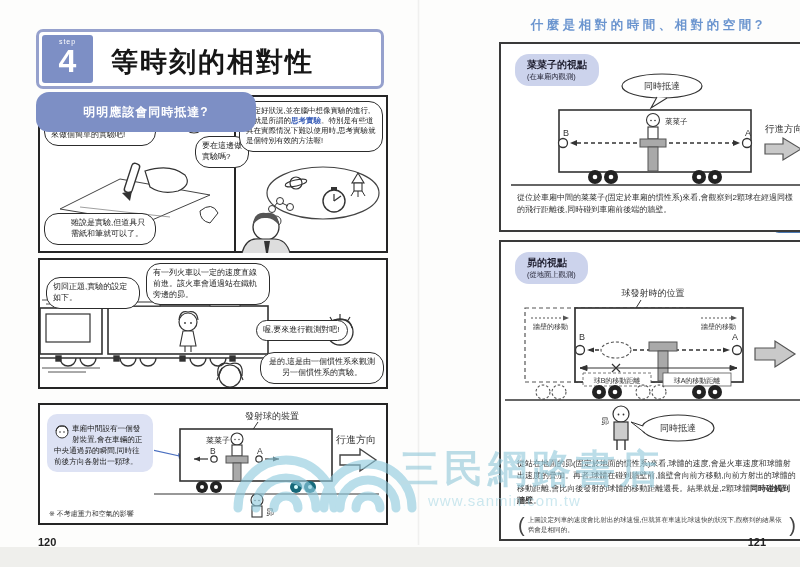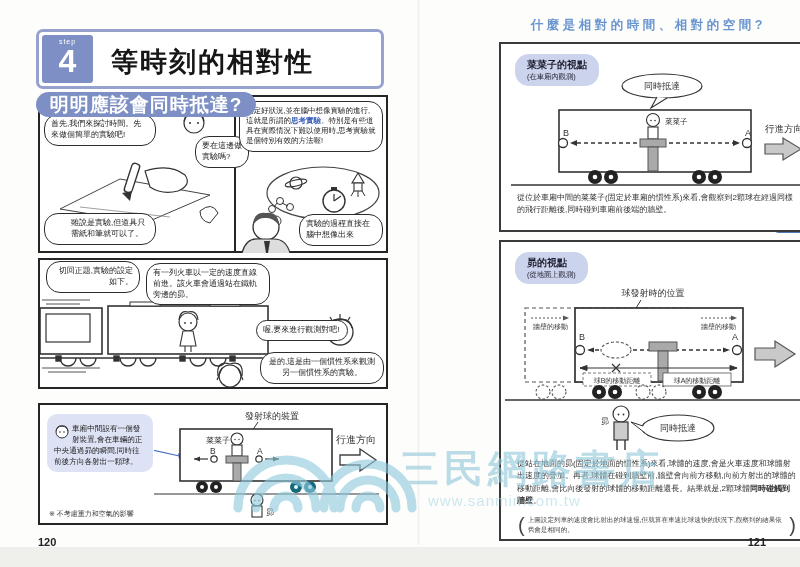--- a/index.html
+++ b/index.html
@@ -18,22 +18,22 @@
 
   
   .title-bar { left:36px; top:29px; width:348px; height:60px; background:#fff;
     border:3px solid #96a1cd; border-radius:7px; }
   .step-badge { left:3px; top:3px; width:51px; height:48px; background:#7d8fc5;
     border-radius:3px; color:#fff; text-align:center; }
   .step-badge .stp { font-size:7px; display:block; margin-top:3px; letter-spacing:1px; }
   .step-badge .num { font-size:32px; font-weight:bold; line-height:1; display:block; }
   .main-title { left:72px; top:12px; font-size:27px; font-weight:bold; color:#161616; letter-spacing:2px; }
 
-  .section-pill { left:36px; top:92px; width:220px; height:25px; background:#7d8fc5;
-    border-radius:13px; color:#fff; font-weight:bold; font-size:19px;
+  .section-pill { left:36px; top:92px; width:220px; height:40px; background:#7d8fc5;
+    border-radius:13px; color:#fff; font-weight:bold; font-size:12px;
     display:flex; align-items:center; justify-content:center; z-index:5; letter-spacing:1px; }
 
   
   .panel { position:absolute; background:#fff; border:2px solid #252525; }
   .bubble { position:absolute; background:#fff; border:1.5px solid #2c2c2c;
     border-radius:14px; padding:4px 6px; font-size:8px; line-height:1.35; z-index:3; }
   .hl-blue { color:#3f63bb; font-weight:bold; }
 
   
   .note-blue { left:7px; top:9px; width:106px; background:#dde2f4; border-radius:10px;
@@ -138,21 +138,20 @@
       <line x1="96" y1="36" x2="103" y2="31" stroke="#333" stroke-width="1.2"></line>
       <line x1="96" y1="36" x2="96" y2="29" stroke="#333" stroke-width="1.2"></line>
     </g>
     <g>
       <circle cx="28" cy="62" r="13" fill="#fff" stroke="#333" stroke-width="1.3"></circle>
       <path d="M15 60 Q16 46 28 48 Q40 46 41 60 Q34 52 28 53 Q20 52 15 60 Z" fill="#555"></path>
       <path d="M4 88 Q8 72 22 74 L36 74 Q48 74 52 88" fill="#ddd" stroke="#333" stroke-width="1.2"></path>
       <polygon points="26,76 32,76 30,88 28,88" fill="#333"></polygon>
     </g>
   </svg>
-  <div class="bubble" style="right:3px; bottom:5px; width:84px;">實驗的過程直接在腦中想像出來</div>
 </div>
 
 <div class="panel" style="left:38px; top:258px; width:350px; height:131px; overflow:hidden;">
   <svg class="abs" style="left:0; top:0;" width="346" height="127" viewBox="0 0 346 127">
     <g stroke="#555" stroke-width="1">
       <line x1="2" y1="40" x2="50" y2="40"></line>
         <line x1="6" y1="44" x2="40" y2="44"></line>
       <line x1="2" y1="108" x2="60" y2="108"></line>
         <line x1="8" y1="112" x2="46" y2="112"></line>
     </g>
@@ -189,21 +188,21 @@
       <circle cx="190" cy="116" r="11" fill="#fff" stroke="#333" stroke-width="1.2"></circle>
       <path d="M178 116 Q176 100 190 104 Q204 100 202 116 M182 108 L177 120 M198 108 L203 120" fill="none" stroke="#333" stroke-width="1.2"></path>
     </g>
     <g>
       <circle cx="300" cy="72" r="13" fill="#fff" stroke="#333" stroke-width="1.3"></circle>
       <path d="M288 68 Q290 58 300 60 Q310 58 312 68 M293 62 L290 57 M300 60 L300 54 M307 62 L310 57" fill="none" stroke="#333" stroke-width="1.2"></path>
       <circle cx="295" cy="72" r="1" fill="#333"></circle>
         <circle cx="305" cy="72" r="1" fill="#333"></circle>
     </g>
   </svg>
-  <div class="bubble" style="left:6px; top:1px; width:94px;text-align:right;">切回正題,實驗的設定如下。</div>
+  <div class="bubble" style="left:6px; top:17px; width:94px;">切回正題,實驗的設定如下。</div>
   <div class="bubble" style="left:106px; top:3px; width:124px;">有一列火車以一定的速度直線前進。該火車會通過站在鐵軌旁邊的昴。</div>
   <div class="bubble" style="right:2px; bottom:3px; width:124px; text-align:center;">是的,這是由一個慣性系來觀測另一個慣性系的實驗。</div>
   <div class="bubble" style="right:38px; top:60px; width:92px;">喔,要來進行觀測對吧!</div>
 </div>
 
 <div class="panel" style="left:38px; top:403px; width:350px; height:122px;">
   <div class="abs note-blue">
     <svg style="float:left; margin:0 2px 1px 0;" width="16" height="16" viewBox="0 0 16 16">
       <circle cx="8" cy="9" r="6" fill="#fff" stroke="#333" stroke-width="1"></circle>
       <path d="M2 8 Q3 2 8 3 Q13 2 14 8" fill="none" stroke="#333" stroke-width="1"></path>

